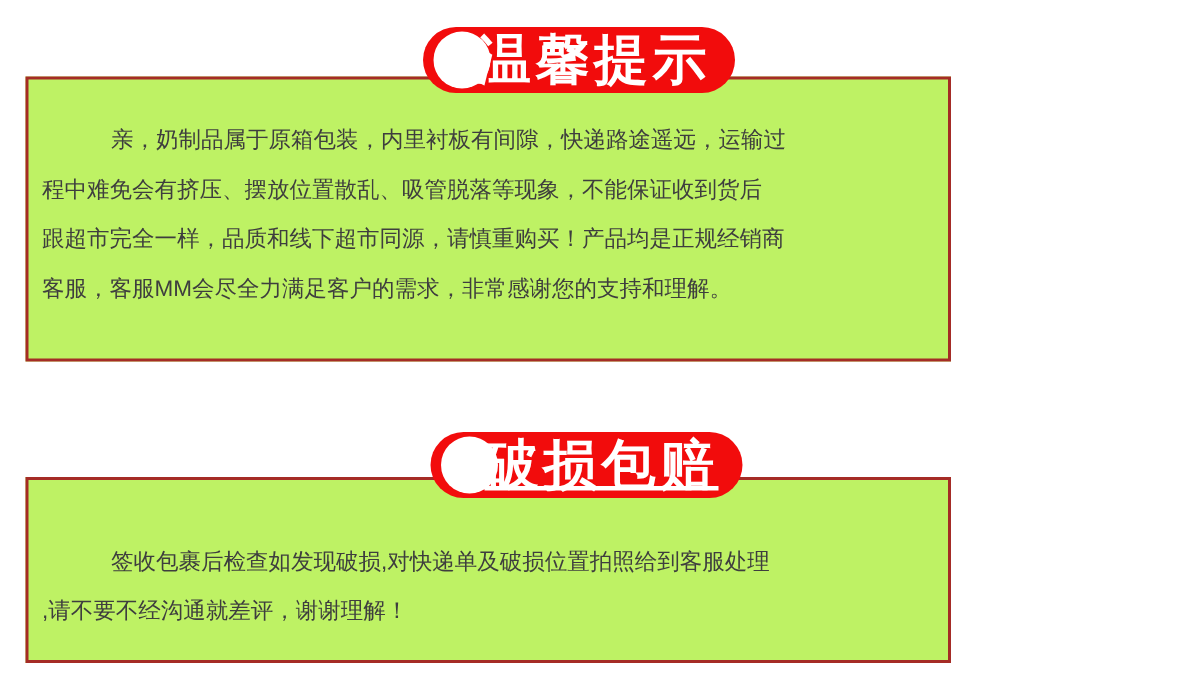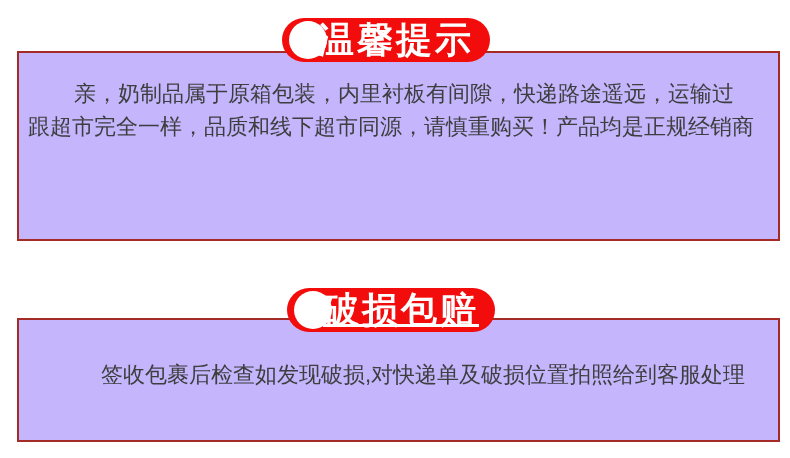--- a/index.html
+++ b/index.html
@@ -7,63 +7,66 @@
     --border-red:#a52c26;
     --text-dark:#3e3e3e;
   }
   html,body{margin:0;padding:0;}
   body{
     width:790px;height:458px;position:relative;background:#ffffff;
     font-family:"Liberation Sans","DejaVu Sans",sans-serif;
     overflow:hidden;
   }
   .section{
-    position:absolute;left:17px;width:763px;box-sizing:border-box;
-    border:2px solid var(--border-red);background:#c4b5fd;
+    position:absolute;left:17px;width:617px;box-sizing:border-box;
+    border:2px solid var(--border-red);background:#bef264;
   }
   #section-warm-tips{top:51px;height:190px;}
   #section-damage{top:318px;height:124px;}
   .pill{
     position:absolute;width:208px;height:44px;box-sizing:border-box;
     background:var(--pill-red);border-radius:24px;
     display:flex;align-items:center;justify-content:center;
     padding-left:28px;padding-right:8px;
     color:#ffffff;font-weight:bold;font-size:36px;letter-spacing:3px;
     white-space:nowrap;z-index:2;
   }
   .pill .notch{
     position:absolute;left:7px;top:3px;width:38px;height:38px;
     background:#ffffff;border-radius:50%;
   }
   .pill .pill-label{position:relative;z-index:1;}
   #section-warm-tips .pill{top:-35px;left:263px;}
   #section-damage .pill{top:-32px;left:268px;text-decoration:underline;}
   .body-text{
     padding:24px 6px 0 9px;
-    color:var(--text-dark);font-size:22px;line-height:33px;
+    color:var(--text-dark);font-size:15px;line-height:33px;
   }
-  #section-damage .body-text{padding-top:38px;text-align:center;}
+  #section-damage .body-text{padding-top:38px;}
   .text-line{white-space:pre;}
   .text-line.indent{text-indent:46px;}
 </style>
 </head>
 <body>
 
 <div class="section" id="section-warm-tips">
   <div class="pill">
     <span class="notch"></span>
     <span class="pill-label">温馨提示</span>
   </div>
   <div class="body-text">
     <div class="text-line indent">亲，奶制品属于原箱包装，内里衬板有间隙，快递路途遥远，运输过</div>
+    <div class="text-line">程中难免会有挤压、摆放位置散乱、吸管脱落等现象，不能保证收到货后</div>
     <div class="text-line">跟超市完全一样，品质和线下超市同源，请慎重购买！产品均是正规经销商</div>
+    <div class="text-line">客服，客服MM会尽全力满足客户的需求，非常感谢您的支持和理解。</div>
   </div>
 </div>
 
 <div class="section" id="section-damage">
   <div class="pill">
     <span class="notch"></span>
     <span class="pill-label">破损包赔</span>
   </div>
   <div class="body-text">
     <div class="text-line indent">签收包裹后检查如发现破损,对快递单及破损位置拍照给到客服处理</div>
+    <div class="text-line">,请不要不经沟通就差评，谢谢理解！</div>
   </div>
 </div>
 
 </body></html>

